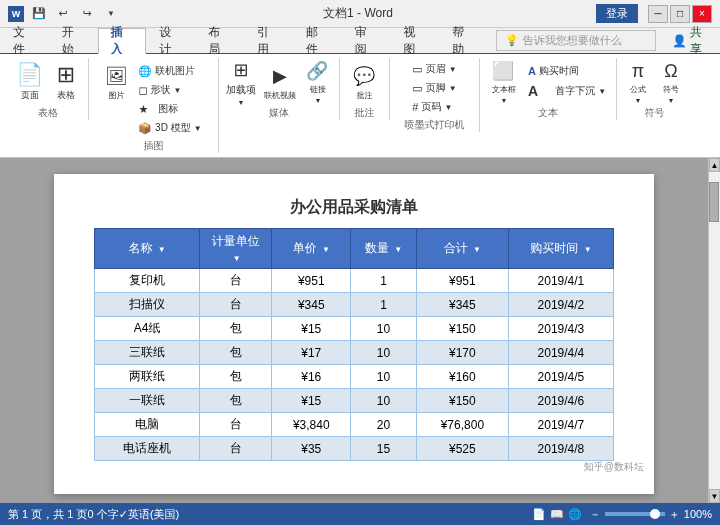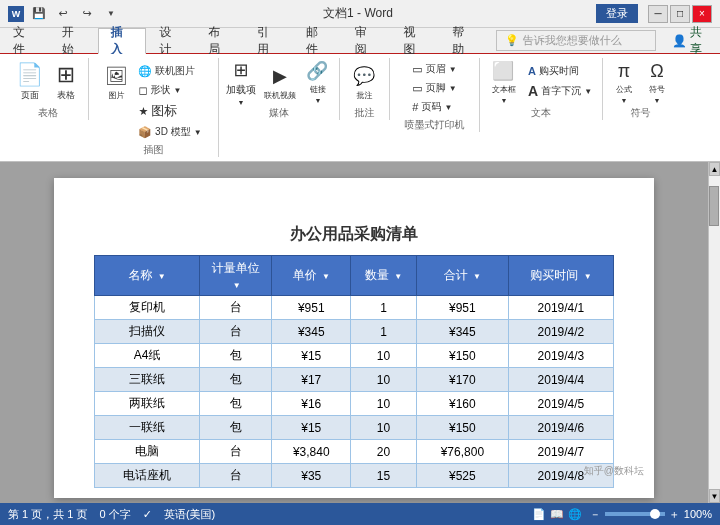--- a/index.html
+++ b/index.html
@@ -29,40 +29,40 @@
     .ribbon-icon-large { width: 36px; height: 44px; display: flex; flex-direction: column; align-items: center; justify-content: center; cursor: pointer; border: 1px solid transparent; border-radius: 2px; font-size: 9px; color: #333; gap: 2px; }
     .ribbon-icon-large .icon-img { width: 24px; height: 24px; display: flex; align-items: center; justify-content: center; font-size: 18px; }
     .ribbon-icon-small { display: flex; align-items: center; gap: 3px; font-size: 11px; color: #333; cursor: pointer; padding: 1px 3px; border: 1px solid transparent; border-radius: 2px; white-space: nowrap; }
     .ribbon-group-bottom { font-size: 10px; color: #666; text-align: center; padding-top: 2px; border-top: none; }
 
     
     .tell-me { border: 1px solid #c0c0c0; padding: 2px 8px; font-size: 11px; color: #999; width: 160px; display: flex; align-items: center; gap: 4px; }
 
     
     .doc-area { background: #a0a0a0; flex: 1; display: flex; justify-content: center; overflow-y: auto; padding: 16px; position: relative; }
-    .doc-page { background: white; width: 600px; min-height: 320px; padding: 46px 40px; box-shadow: 0 2px 8px rgba(0,0,0,0.3); position: relative; }
+    .doc-page { background: white; width: 600px; min-height: 320px; padding: 23px 40px; box-shadow: 0 2px 8px rgba(0,0,0,0.3); position: relative; }
     .doc-title { text-align: center; font-size: 16px; font-weight: bold; color: #333; margin-bottom: 10px; }
 
     
     .purchase-table { width: 100%; border-collapse: collapse; font-size: 12px; }
     .purchase-table th { background: #4472c4; color: white; padding: 4px 6px; border: 1px solid #2d5396; text-align: center; font-weight: normal; font-size: 12px; }
     .purchase-table td { padding: 3px 6px; border: 1px solid #9dc3e6; text-align: center; font-size: 12px; }
     .purchase-table tr:nth-child(even) td { background: #dce6f1; }
     .purchase-table tr:nth-child(odd) td { background: #ffffff; }
     .purchase-table th .sort-arrow { font-size: 8px; margin-left: 2px; }
     .col-name { width: 80px; }
     .col-unit { width: 55px; }
     .col-price { width: 60px; }
     .col-qty { width: 50px; }
     .col-total { width: 70px; }
     .col-date { width: 80px; margin-left: 26px; }
 
     
     .status-bar { background: #2b579a; color: white; height: 22px; display: flex; align-items: center; padding: 0 8px; font-size: 11px; justify-content: space-between; }
-    .status-left { display: flex; gap: 12px; align-items: center; }
+    .status-left { display: flex; align-items: center; }
     .status-right { display: flex; gap: 8px; align-items: center; }
     .zoom-bar { display: flex; align-items: center; gap: 4px; }
     .zoom-slider { width: 60px; height: 4px; background: #6a9fd8; position: relative; }
     .zoom-thumb { width: 10px; height: 10px; background: white; border-radius: 50%; position: absolute; top: -3px; left: 75%; }
 
     
     .scroll-bar { width: 12px; background: #e0e0e0; border-left: 1px solid #c0c0c0; display: flex; flex-direction: column; }
     .scroll-btn { height: 14px; background: #d0d0d0; display: flex; align-items: center; justify-content: center; font-size: 8px; cursor: pointer; border: 1px solid #b0b0b0; }
     .scroll-track { flex: 1; background: #f0f0f0; position: relative; }
     .scroll-thumb { width: 10px; height: 40px; background: #b0b0b0; position: absolute; top: 10px; left: 0; border: 1px solid #909090; }
@@ -145,21 +145,21 @@
             <span>🌐</span>
             <span style="font-size:10px;">联机图片</span>
           </div>
           <div class="ribbon-icon-small">
             <span>◻</span>
             <span style="font-size:10px;">形状</span>
             <span style="font-size:8px;">▼</span>
           </div>
           <div class="ribbon-icon-small">
             <span>★</span>
-            <span style="font-size:13px;">图标</span>
+            <span style="font-size:10px;margin-left:7px;">图标</span>
           </div>
           <div class="ribbon-icon-small">
             <span>📦</span>
             <span style="font-size:10px;">3D 模型</span>
             <span style="font-size:8px;">▼</span>
           </div>
         </div>
       </div>
       <div class="ribbon-group-bottom">插图</div>
     </div>
@@ -222,21 +222,21 @@
           <span style="font-size:8px;">文本框</span>
           <span style="font-size:7px;">▼</span>
         </div>
         <div style="display:flex;flex-direction:column;gap:1px;padding-top:2px;">
           <div class="ribbon-icon-small">
             <span style="color:#2b579a;font-weight:bold;font-size:11px;">A</span>
             <span style="font-size:10px;">购买时间</span>
           </div>
           <div class="ribbon-icon-small">
             <span style="font-size:14px;font-weight:bold;">A</span>
-            <span style="font-size:10px;">首字下沉</span>
+            <span style="font-size:10px;margin-left:14px;">首字下沉</span>
             <span style="font-size:8px;">▼</span>
           </div>
         </div>
       </div>
       <div class="ribbon-group-bottom">文本</div>
     </div>
 
     <div style="display:flex;flex-direction:column;align-items:center;padding:0 6px;min-width:60px;">
       <div style="display:flex;gap:3px;flex:1;padding-top:2px;">
         <div class="ribbon-icon-large" style="width:30px;">

